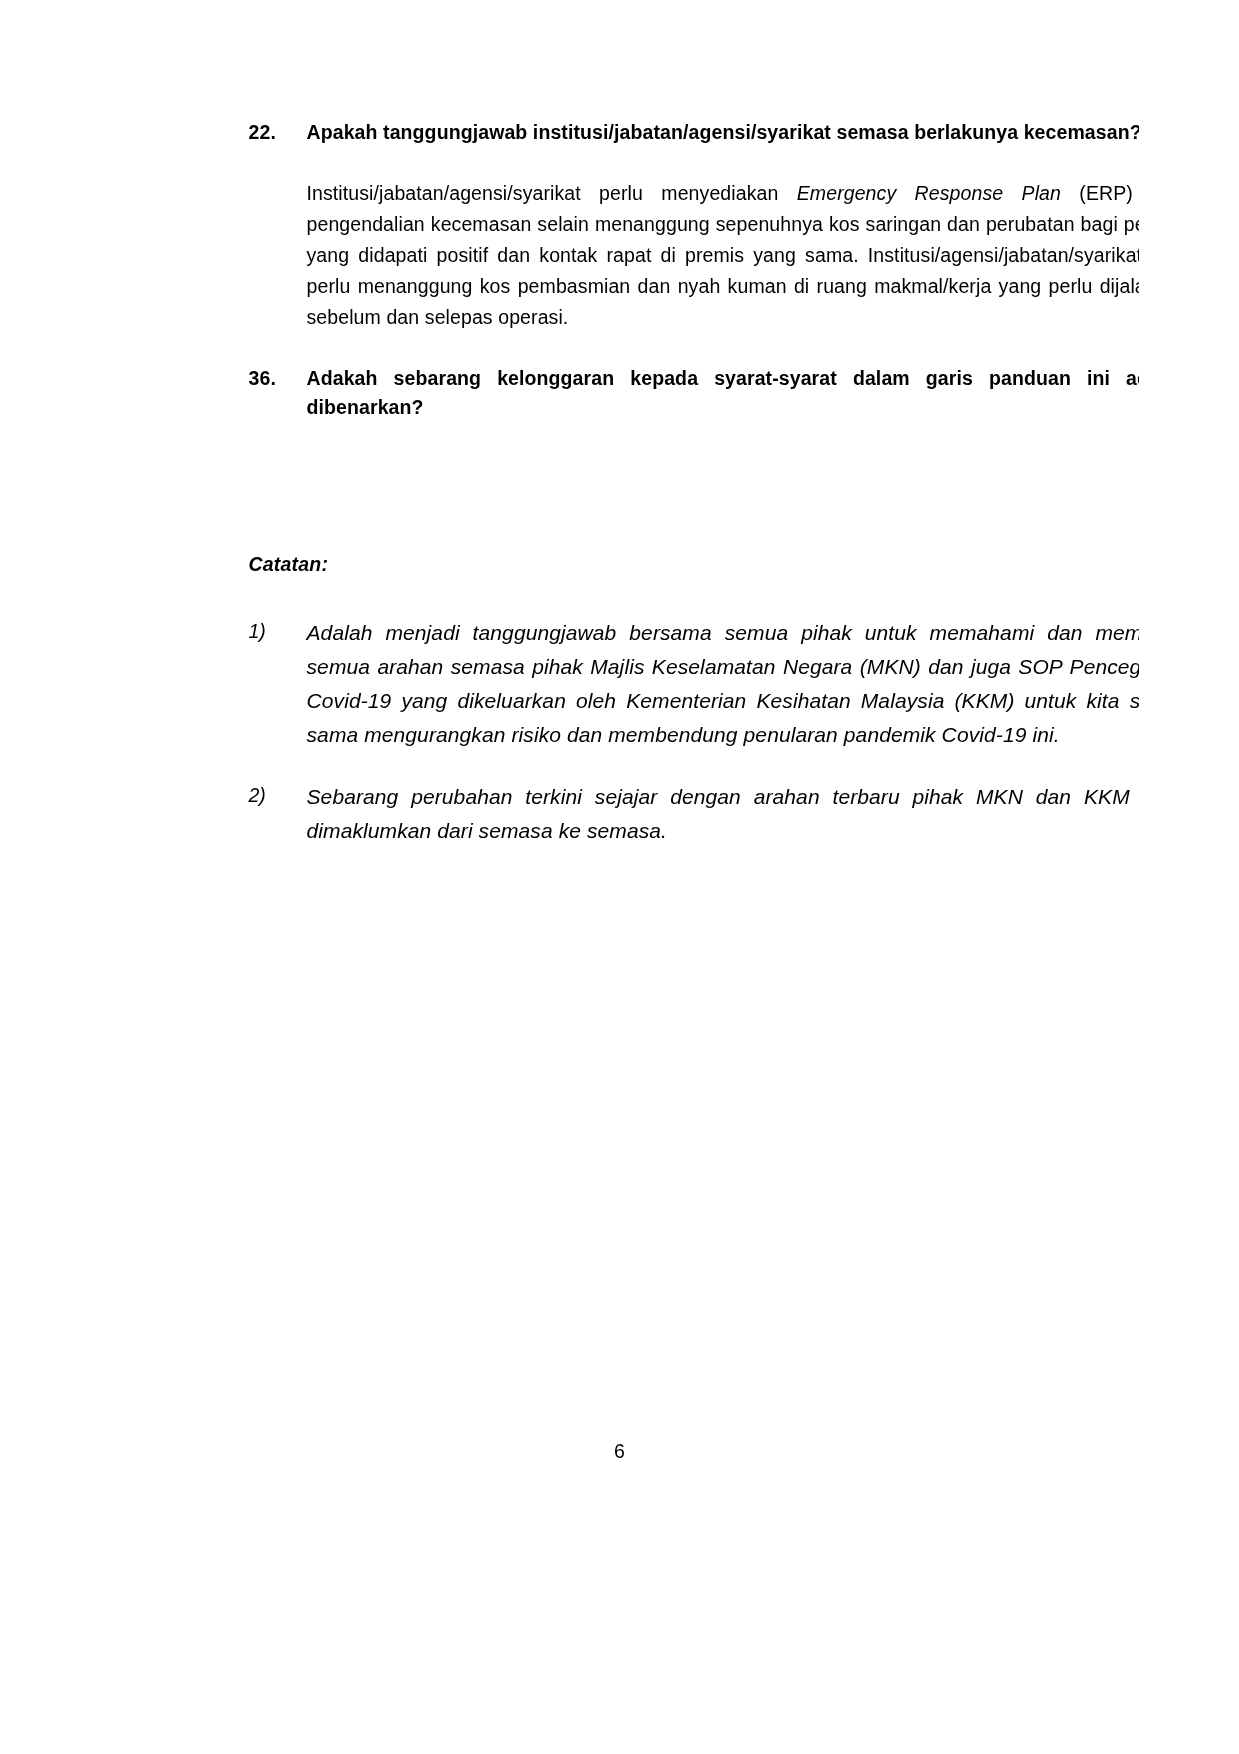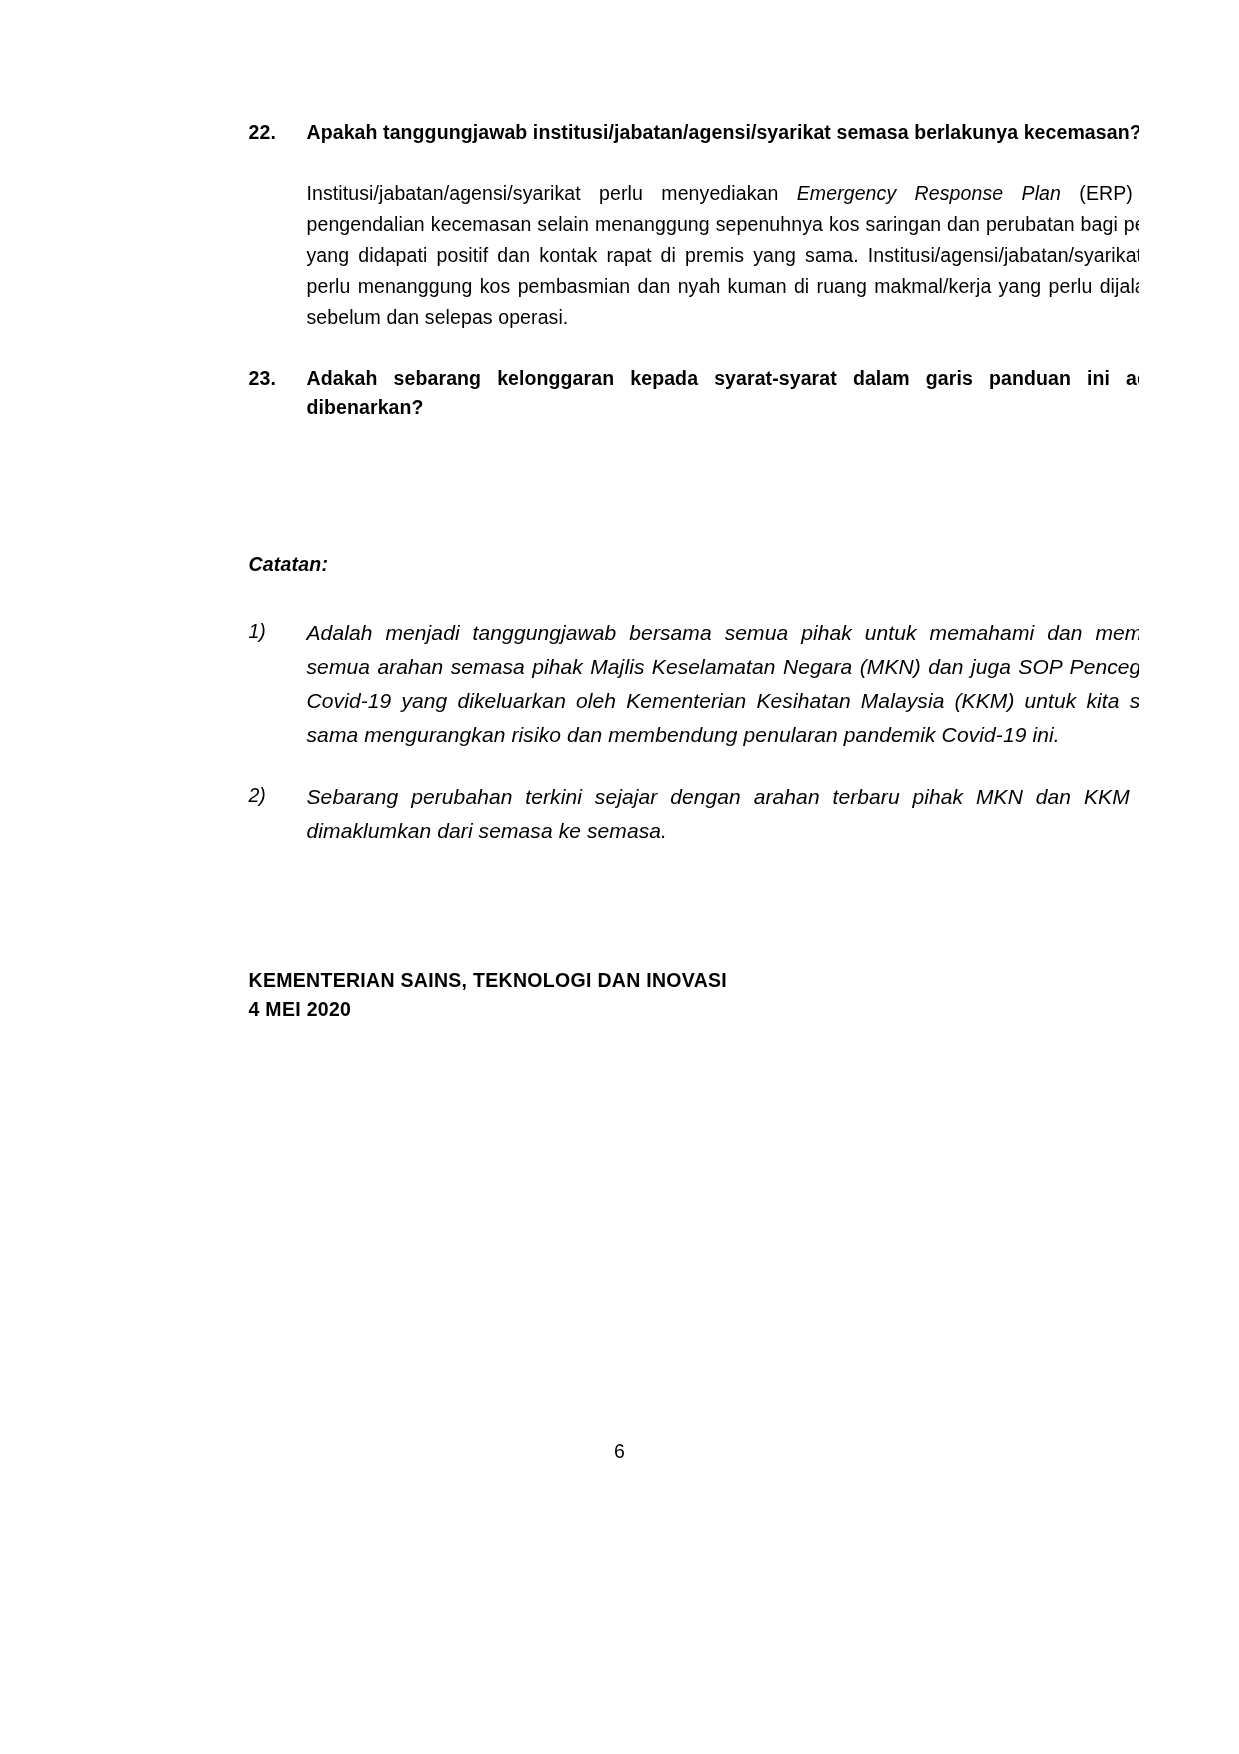--- a/index.html
+++ b/index.html
@@ -119,21 +119,21 @@
       <div class="qa-q">Apakah tanggungjawab institusi/jabatan/agensi/syarikat semasa berlakunya kecemasan?</div>
     </div>
     <div class="spacer-md"></div>
     <div class="qa-a">
       <span>Institusi/jabatan/agensi/syarikat perlu menyediakan </span><em class="it">Emergency Response Plan</em><span> (ERP) bagi pengendalian kecemasan selain menanggung sepenuhnya kos saringan dan perubatan bagi pekerja yang didapati positif dan kontak rapat di premis yang sama. Institusi/agensi/jabatan/syarikat juga perlu menanggung kos pembasmian dan nyah kuman di ruang makmal/kerja yang perlu dijalankan sebelum dan selepas operasi.</span>
     </div>
 
     <div class="spacer-md"></div>
 
     <div class="qa-item">
-      <div class="qa-num">23.</div>
+      <div class="qa-num">36.</div>
       <div class="qa-q">Adakah sebarang kelonggaran kepada syarat-syarat dalam garis panduan ini adalah dibenarkan?</div>
     </div>
     <div class="spacer-md"></div>
 
     <div class="spacer-lg"></div>
     <div style="height:38px"></div>
 
     <div class="catatan-title">Catatan:</div>
 
     <div style="height:40px"></div>
@@ -145,21 +145,17 @@
 
     <div style="height:28px"></div>
 
     <div class="note-item">
       <div class="note-num">2)</div>
       <div class="note-text">Sebarang perubahan terkini sejajar dengan arahan terbaru pihak MKN dan KKM akan dimaklumkan dari semasa ke semasa.</div>
     </div>
 
     <div style="height:118px"></div>
 
-    <div class="signature">
-      <div>KEMENTERIAN SAINS, TEKNOLOGI DAN INOVASI</div>
-      <div>4 MEI 2020</div>
-    </div>
 
   </div>
 
   <div class="page-number">6</div>
 </div>
 
 </body></html>

